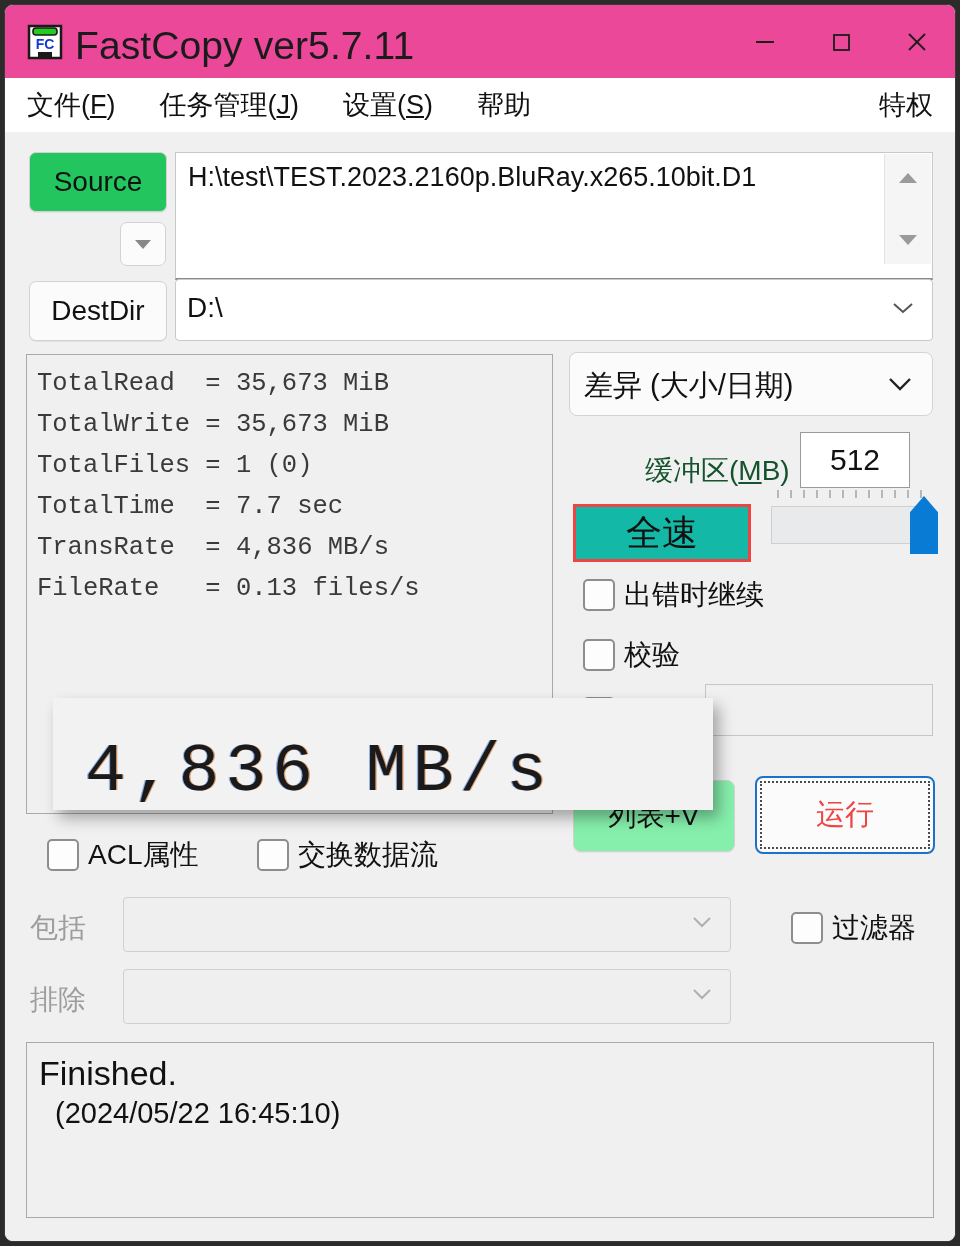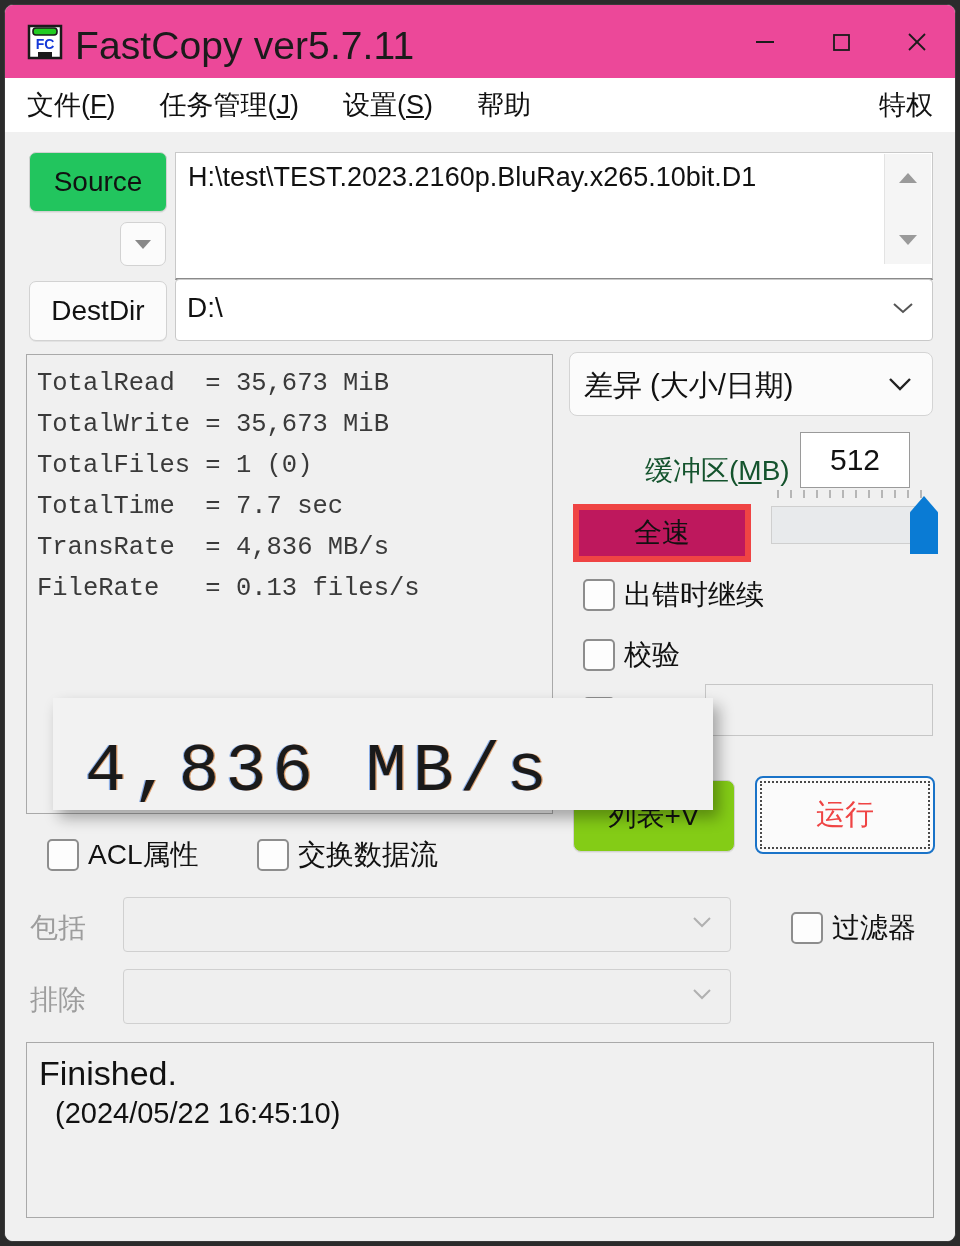--- a/index.html
+++ b/index.html
@@ -183,25 +183,25 @@
     background: #ffffff;
     border: 1px solid #9a9a9a;
     box-sizing: border-box;
     display: flex; align-items: center; justify-content: center;
     font-size: 30px; color: #111;
   }
 
   .btn-fullspeed {
     position: absolute; left: 568px; top: 372px;
     width: 178px; height: 58px;
-    background: #be185d;
-    border: 6px solid #ef4444;
-    box-sizing: border-box;
-    display: flex; align-items: center; justify-content: center;
-    font-size: 28px; color: #111;
+    background: #14b8a6;
+    border: 3px solid #ef4444;
+    box-sizing: border-box;
+    display: flex; align-items: center; justify-content: center;
+    font-size: 36px; color: #111;
   }
 
   .slider-wrap { position: absolute; left: 766px; top: 356px; width: 160px; height: 76px; }
   .slider-ticks { position: absolute; left: 6px; top: 0; width: 150px; height: 12px; }
   .tick { position: absolute; top: 2px; width: 2px; height: 8px; background: #b6b6b6; }
   .slider-track {
     position: absolute; left: 0; top: 18px;
     width: 160px; height: 38px;
     background: #e8eaec;
     border: 1px solid #cfcfcf;
@@ -232,21 +232,21 @@
     position: absolute; left: 700px; top: 552px;
     width: 228px; height: 52px;
     background: #f0f0f0;
     border: 1px solid #c6c6c6;
     box-sizing: border-box;
   }
 
   .btn-listv {
     position: absolute; left: 568px; top: 648px;
     width: 160px; height: 70px;
-    background: #84cc16;
+    background: #86efac;
     border: 1px solid #d2d2d2;
     border-radius: 8px;
     display: flex; align-items: center; justify-content: center;
     font-size: 28px; color: #111;
     box-shadow: 0 1px 0 #e4e4e4;
   }
   .btn-run {
     position: absolute; left: 750px; top: 644px;
     width: 180px; height: 78px;
     background: #fbfbfb;

